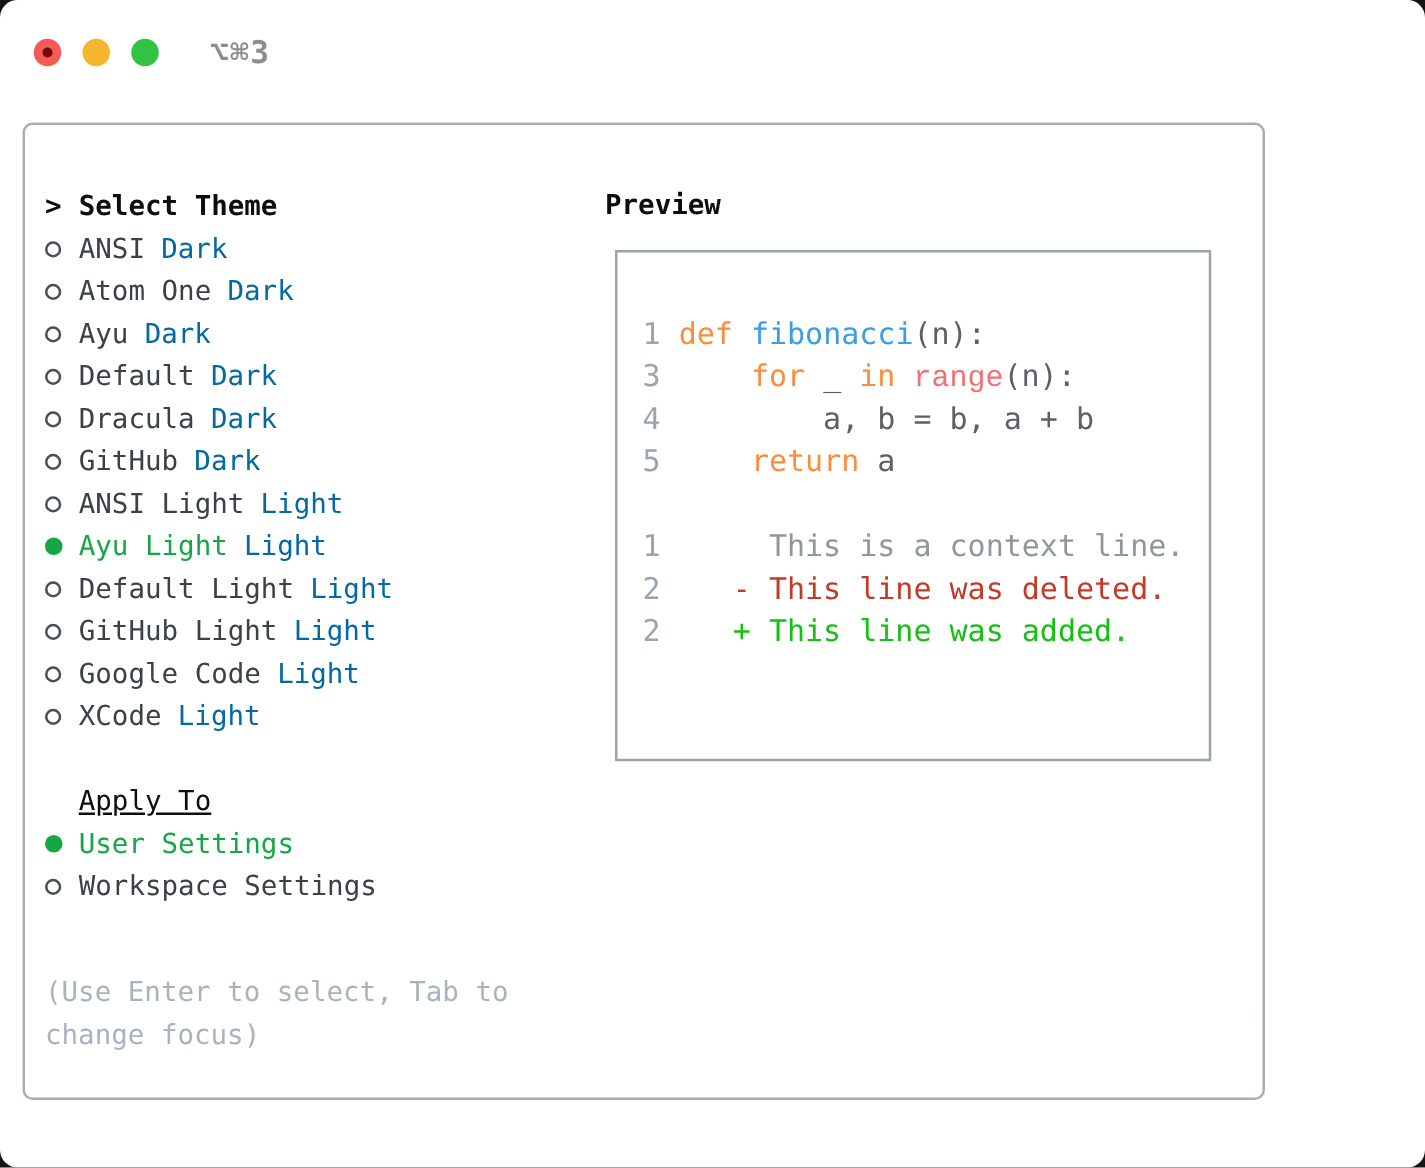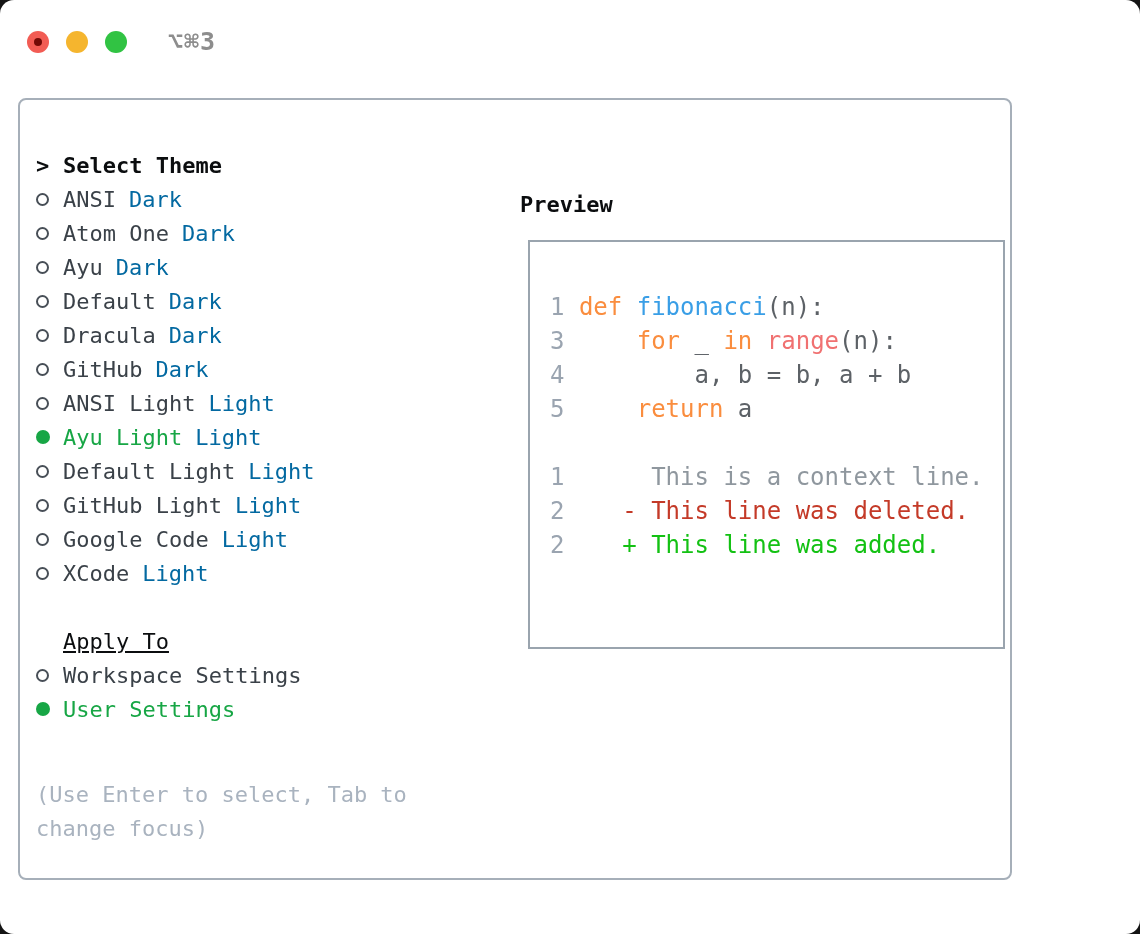--- a/index.html
+++ b/index.html
@@ -35,21 +35,21 @@
     letter-spacing:1px;
   }
   
   .main-box {
     position:absolute; left:18px; top:98px;
     width:990px; height:778px;
     border:2px solid #a6afb9; border-radius:8px;
     background:#ffffff;
   }
   .left-col { position:absolute; left:16px; top:48px; width:430px; }
-  .right-col { position:absolute; left:500px; top:48px;margin-top:40px; }
+  .right-col { position:absolute; left:464px; top:48px; }
 
   .row {
     height:34px; display:flex; align-items:center;
     font-size:22px; color:#3a4148; white-space:pre;
   }
   .marker {
     width:27px; flex:0 0 27px;
     display:flex; align-items:center;
   }
   .ring {
@@ -83,21 +83,21 @@
     background:#ffffff;
   }
   .code-line {
     height:34px; line-height:34px;
     font-size:24px; white-space:pre; color:#5c6166;
   }
   .ln    { color:#9aa4b0; }
   .kw    { color:#fa8d3e; }
   .fn    { color:#399ee6; }
   .nm    { color:#a37acc; }
-  .coral { color:#f07171; }
+  .coral { color:#f07171;font-family:Liberation Mono, monospace; }
   .ctx   { color:#8f979e; }
   .del   { color:#c43a28; }
   .add   { color:#13c113; }
 </style>
 </head>
 <body>
 
 <div class="window">
 
   <div class="titlebar">
@@ -174,27 +174,27 @@
       <div class="row">
         <span class="marker"><span class="ring"></span></span>
         <span class="name">XCode</span>
         <span class="variant">Light</span>
       </div>
 
       <div class="row apply-hdr">
         <span class="marker"></span>
         <span>Apply To</span>
       </div>
-      <div class="row">
-        <span class="marker"><span class="ring"></span></span>
-        <span class="name">Workspace Settings</span>
-      </div>
       <div class="row selected">
         <span class="marker"><span class="dot"></span></span>
         <span class="name">User Settings</span>
+      </div>
+      <div class="row">
+        <span class="marker"><span class="ring"></span></span>
+        <span class="name">Workspace Settings</span>
       </div>
 
       <div class="help">(Use Enter to select, Tab to change focus)</div>
     </div>
 
     <div class="right-col">
       <div class="preview-title">Preview</div>
 
       <div class="preview-box">
         <div class="code-line"><span class="ln">1</span><span> </span><span class="kw">def</span><span> </span><span class="fn">fibonacci</span><span>(n):</span></div>

